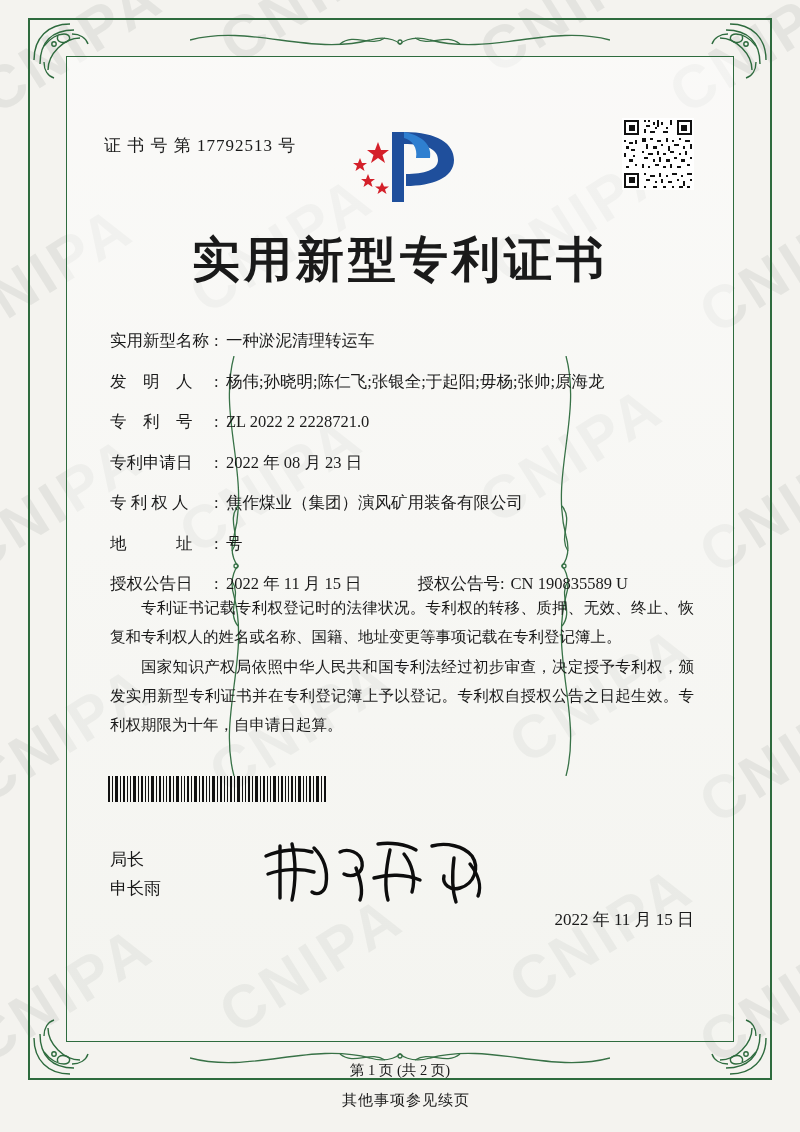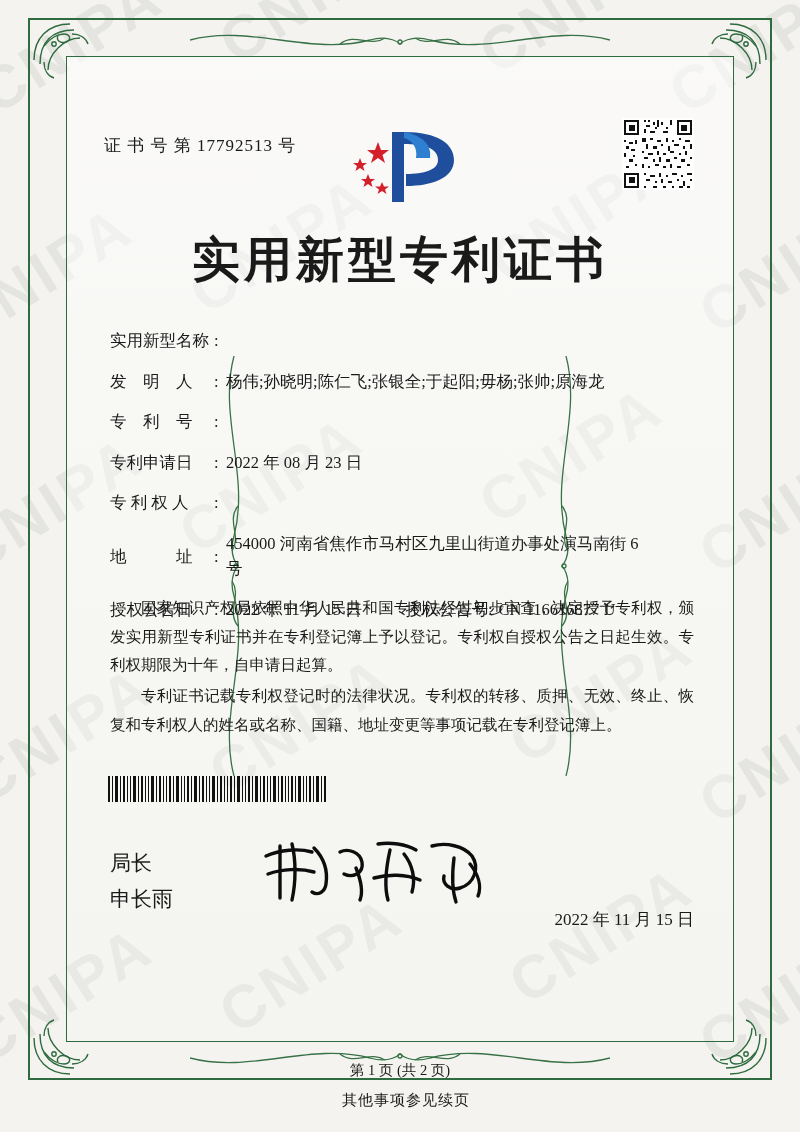--- a/index.html
+++ b/index.html
@@ -135,34 +135,34 @@
   .fields {
     position: absolute;
     left: 44px;
     right: 40px;
     top: 272px;
     font-size: 16.5px;
     line-height: 1.55;
   }
   .field-row {
     display: flex;
-    align-items: center;
+    align-items: flex-start;
     margin-bottom: 15px;
   }
   .field-label {
     width: 104px;
     flex: 0 0 104px;
     letter-spacing: 0px;
     white-space: nowrap;
   }
   .field-colon { width: 12px; flex: 0 0 12px; }
   .field-value { flex: 1 1 auto; }
   .field-value .second-line { display: block; }
   .inline-pair { display: flex; }
-  .inline-pair .part-b { margin-left: 44px; display: flex; }
+  .inline-pair .part-b { margin-left: 56px; display: flex; }
 
   .paras {
     position: absolute;
     left: 44px;
     right: 40px;
     top: 538px;
     font-size: 15.5px;
     line-height: 1.85;
     text-align: justify;
   }
@@ -174,21 +174,21 @@
     top: 720px;
     width: 220px;
     height: 26px;
   }
   .barcode svg { display:block; width:100%; height:100%; }
 
   .director {
     position: absolute;
     left: 44px;
     top: 790px;
-    font-size: 21px;
+    font-size: 17px;
     line-height: 1.7;
   }
 
   .signature {
     position: absolute;
     left: 190px;
     top: 778px;
     width: 240px;
     height: 74px;
   }
@@ -442,73 +442,75 @@
       </svg>
     </div>
 
     <div class="title">实用新型专利证书</div>
 
     <div class="fields">
 
       <div class="field-row">
         <div class="field-label">实用新型名称</div>
         <div class="field-colon">:</div>
+        <div class="field-value">一种淤泥清理转运车</div>
       </div>
 
       <div class="field-row">
         <div class="field-label">发　明　人</div>
         <div class="field-colon">:</div>
         <div class="field-value">
           <span>杨伟;孙晓明;陈仁飞;张银全;于起阳;毋杨;张帅;原海龙</span>
         </div>
       </div>
 
       <div class="field-row">
         <div class="field-label">专　利　号</div>
         <div class="field-colon">:</div>
+        <div class="field-value">ZL 2022 2 2228721.0</div>
       </div>
 
       <div class="field-row">
         <div class="field-label">专利申请日</div>
         <div class="field-colon">:</div>
         <div class="field-value">2022 年 08 月 23 日</div>
       </div>
 
       <div class="field-row">
         <div class="field-label">专 利 权 人</div>
         <div class="field-colon">:</div>
+        <div class="field-value">焦作煤业（集团）演风矿用装备有限公司</div>
       </div>
 
       <div class="field-row">
         <div class="field-label">地　　　址</div>
         <div class="field-colon">:</div>
         <div class="field-value">
-          <span>454000 河南省焦作市马村区九里山街道办事处演马南街 6</span>
           <span class="second-line">号</span>
         </div>
       </div>
 
       <div class="field-row">
         <div class="field-label">授权公告日</div>
         <div class="field-colon">:</div>
         <div class="field-value inline-pair">
           <span>2022 年 11 月 15 日</span>
           <span class="part-b">
             <span>授权公告号</span>
             <span style="margin-right:6px;">:</span>
-            <span>CN 116616877 U</span>
+            <span>CN 190835589 U</span>
           </span>
         </div>
       </div>
 
     </div>
 
     <div class="paras">
+      <p>专利证书记载专利权登记时的法律状况。专利权的转移、质押、无效、终止、恢复和专利权人的姓名或名称、国籍、地址变更等事项记载在专利登记簿上。</p>
       <p>国家知识产权局依照中华人民共和国专利法经过初步审查，决定授予专利权，颁发实用新型专利证书并在专利登记簿上予以登记。专利权自授权公告之日起生效。专利权期限为十年，自申请日起算。</p>
-      <p>专利证书记载专利权登记时的法律状况。专利权的转移、质押、无效、终止、恢复和专利权人的姓名或名称、国籍、地址变更等事项记载在专利登记簿上。</p>
     </div>
 
     <div class="barcode">
       <svg viewBox="0 0 220 26" shape-rendering="crispEdges">
         <rect width="220" height="26" fill="#ffffff" fill-opacity="0"></rect>
         <g fill="#111111">
           <rect x="0" y="0" width="2" height="26"></rect>
             <rect x="4" y="0" width="1" height="26"></rect>
           <rect x="7" y="0" width="3" height="26"></rect>
             <rect x="12" y="0" width="1" height="26"></rect>

